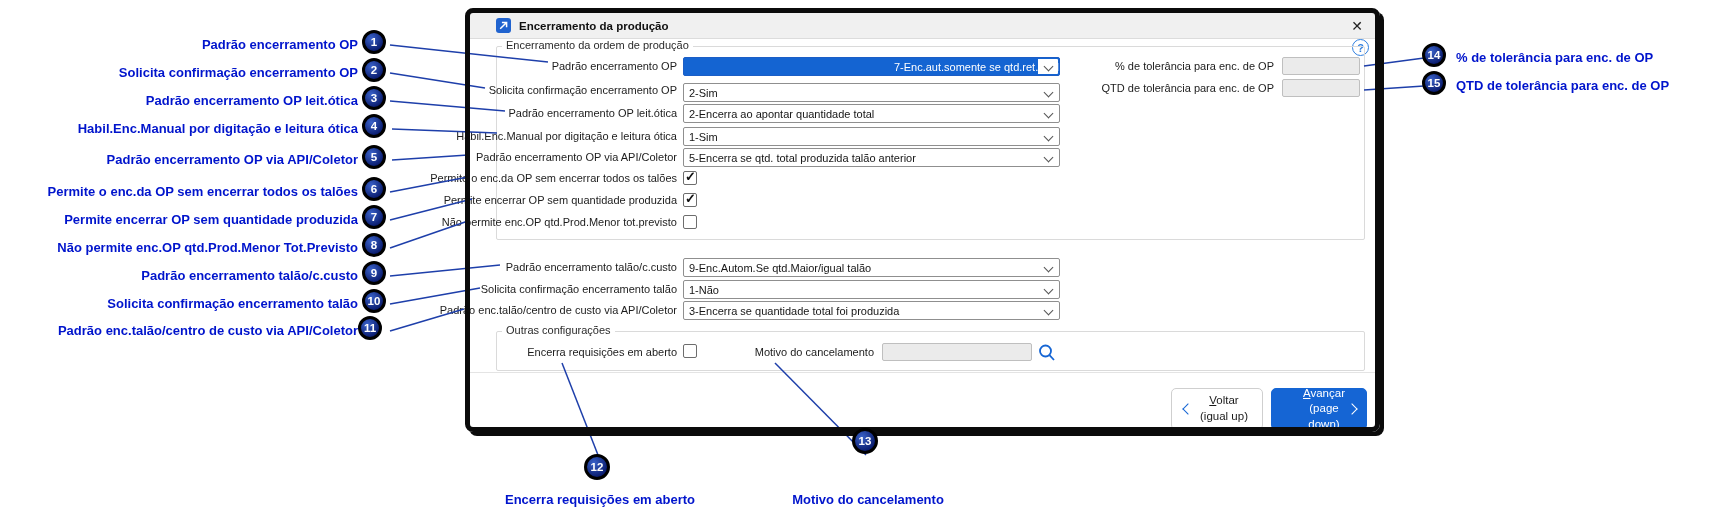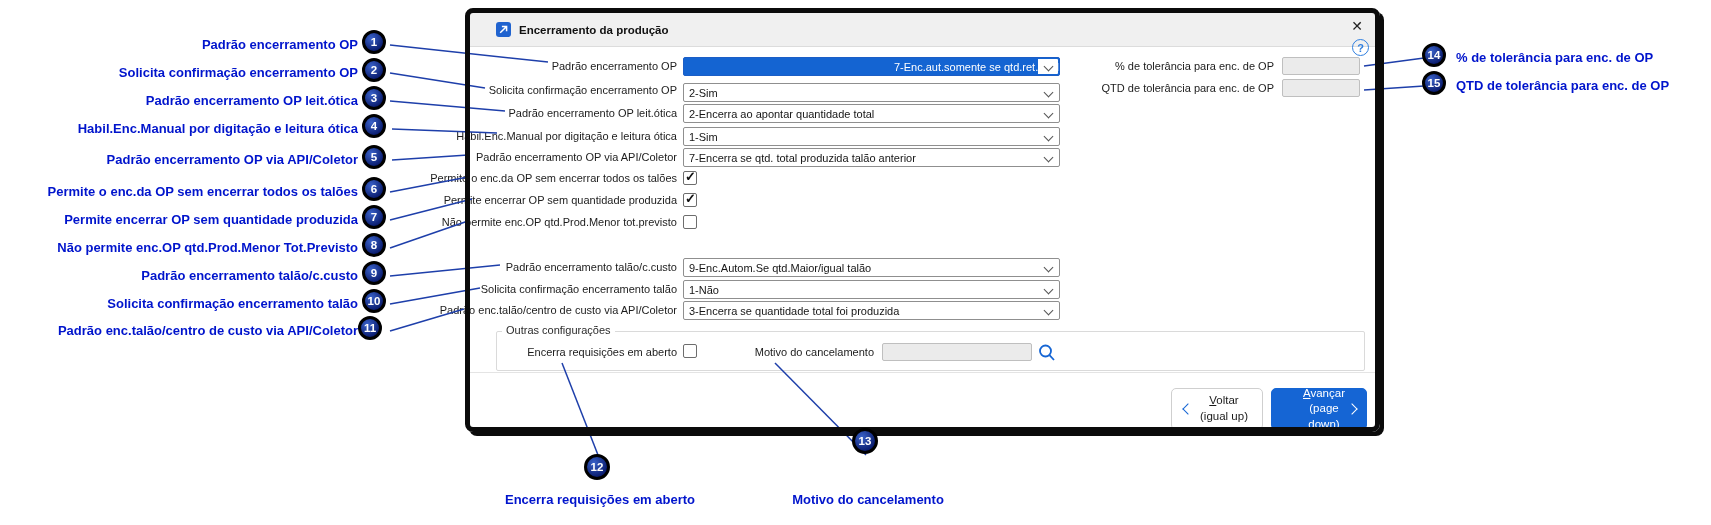--- a/index.html
+++ b/index.html
@@ -5,21 +5,21 @@
   * { margin:0; padding:0; box-sizing:border-box; }
   body { background:#fff; font-family:"Liberation Sans", sans-serif; }
   .canvas { position:relative; width:1711px; height:525px; background:#fff; overflow:hidden; }
 
   
   .dialog-body { position:absolute; left:470px; top:13px; width:905px; height:414px;
                  background:#fff; z-index:1; border-radius:4px; }
   .dialog-frame { position:absolute; left:465px; top:8px; width:915px; height:424px;
                   border:5px solid #0b0b0b; border-radius:8px; box-shadow:4px 4px 0 #0b0b0b;
                   pointer-events:none; z-index:5; }
-  .titlebar { position:absolute; left:0; top:0; right:0; height:34px; background:#f0f0f0;
+  .titlebar { position:absolute; left:0; top:0; right:0; height:26px; background:#f0f0f0;
               border-bottom:1px solid #dcdcdc; display:flex; align-items:center; padding-left:26px; }
   .app-icon { width:15px; height:15px; border-radius:3px; background:#2063cf; display:flex;
               align-items:center; justify-content:center; margin-right:8px; flex:none; }
   .title-text { font-size:11.5px; font-weight:600; color:#111; }
   .close-x { position:absolute; right:12px; top:4px; font-size:14px; color:#222; cursor:pointer; line-height:18px; }
   .help-icon { position:absolute; right:6px; top:26px; width:17px; height:17px; border:1.6px solid #2f7fe0;
                border-radius:50%; color:#2f7fe0; font-size:11px; font-weight:bold; display:flex;
                align-items:center; justify-content:center; }
 
   .groupbox { position:absolute; left:26px; right:10px; border:1px solid #dadada; border-radius:2px; }
@@ -91,20 +91,23 @@
         <svg width="13" height="13" viewBox="0 0 13 13">
             <path d="M3.2 9.8 L9.3 3.7 M4.9 3.5 H9.6 V8.2" stroke="#fff" stroke-width="1.5" fill="none"></path>
           </svg>
       </span>
       <span class="title-text">Encerramento da produção</span>
       <span class="close-x">✕</span>
     </div>
 
     <span class="help-icon">?</span>
 
+    <div class="groupbox g1">
+      <span class="grouplabel">Encerramento da ordem de produção</span>
+    </div>
 
     <span class="flabel" style="top:46px">Padrão encerramento OP</span>
     <div class="combo focused" style="top:44px">
       <span class="combo-text">7-Enc.aut.somente se qtd.ret.total</span>
       <span class="chevbox"></span>
         <span class="chev"></span>
     </div>
 
     <span class="flabel" style="top:70px">Solicita confirmação encerramento OP</span>
     <div class="combo" style="top:70px">
@@ -119,21 +122,21 @@
     </div>
 
     <span class="flabel" style="top:116px">Habil.Enc.Manual por digitação e leitura ótica</span>
     <div class="combo" style="top:114px">
       <span class="combo-text">1-Sim</span>
       <span class="chev"></span>
     </div>
 
     <span class="flabel" style="top:137px">Padrão encerramento OP via API/Coletor</span>
     <div class="combo" style="top:135px">
-      <span class="combo-text">7-Encerra se qtd. total produzida talão anterior</span>
+      <span class="combo-text">5-Encerra se qtd. total produzida talão anterior</span>
       <span class="chev"></span>
     </div>
 
     <span class="flabel" style="top:158px">Permite o enc.da OP sem encerrar todos os talões</span>
     <span class="cb checked" style="top:158px">
         <span class="mark">✓</span>
       </span>
 
     <span class="flabel" style="top:180px">Permite encerrar OP sem quantidade produzida</span>
     <span class="cb checked" style="top:180px">

